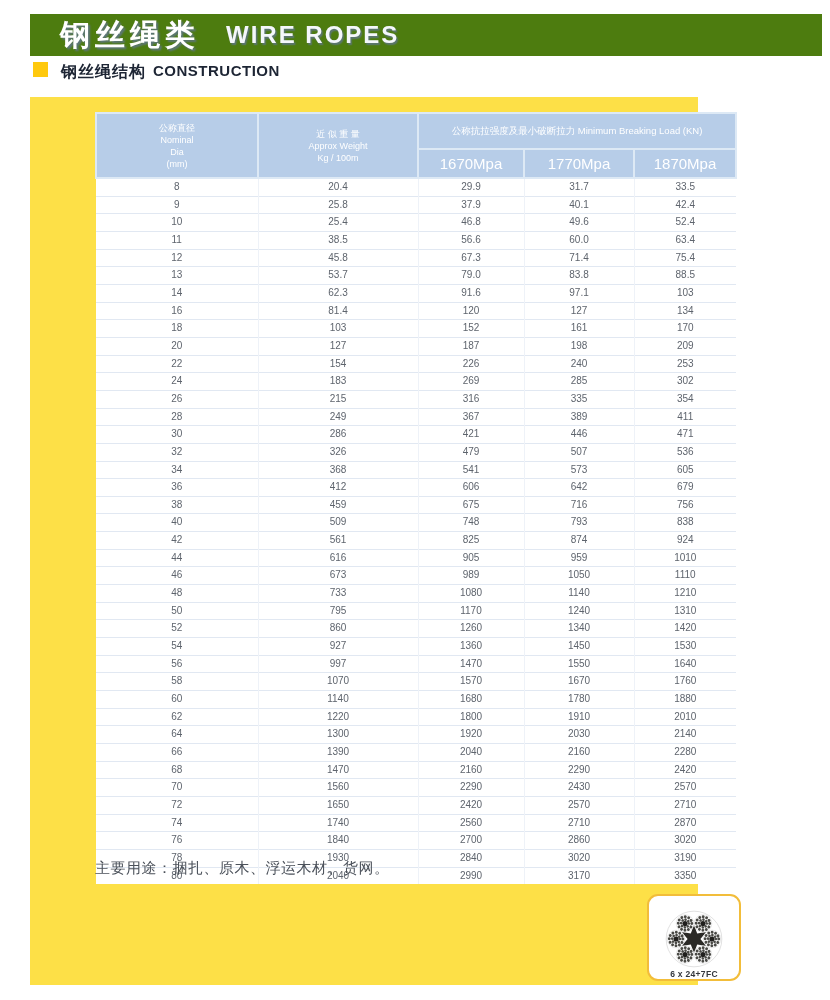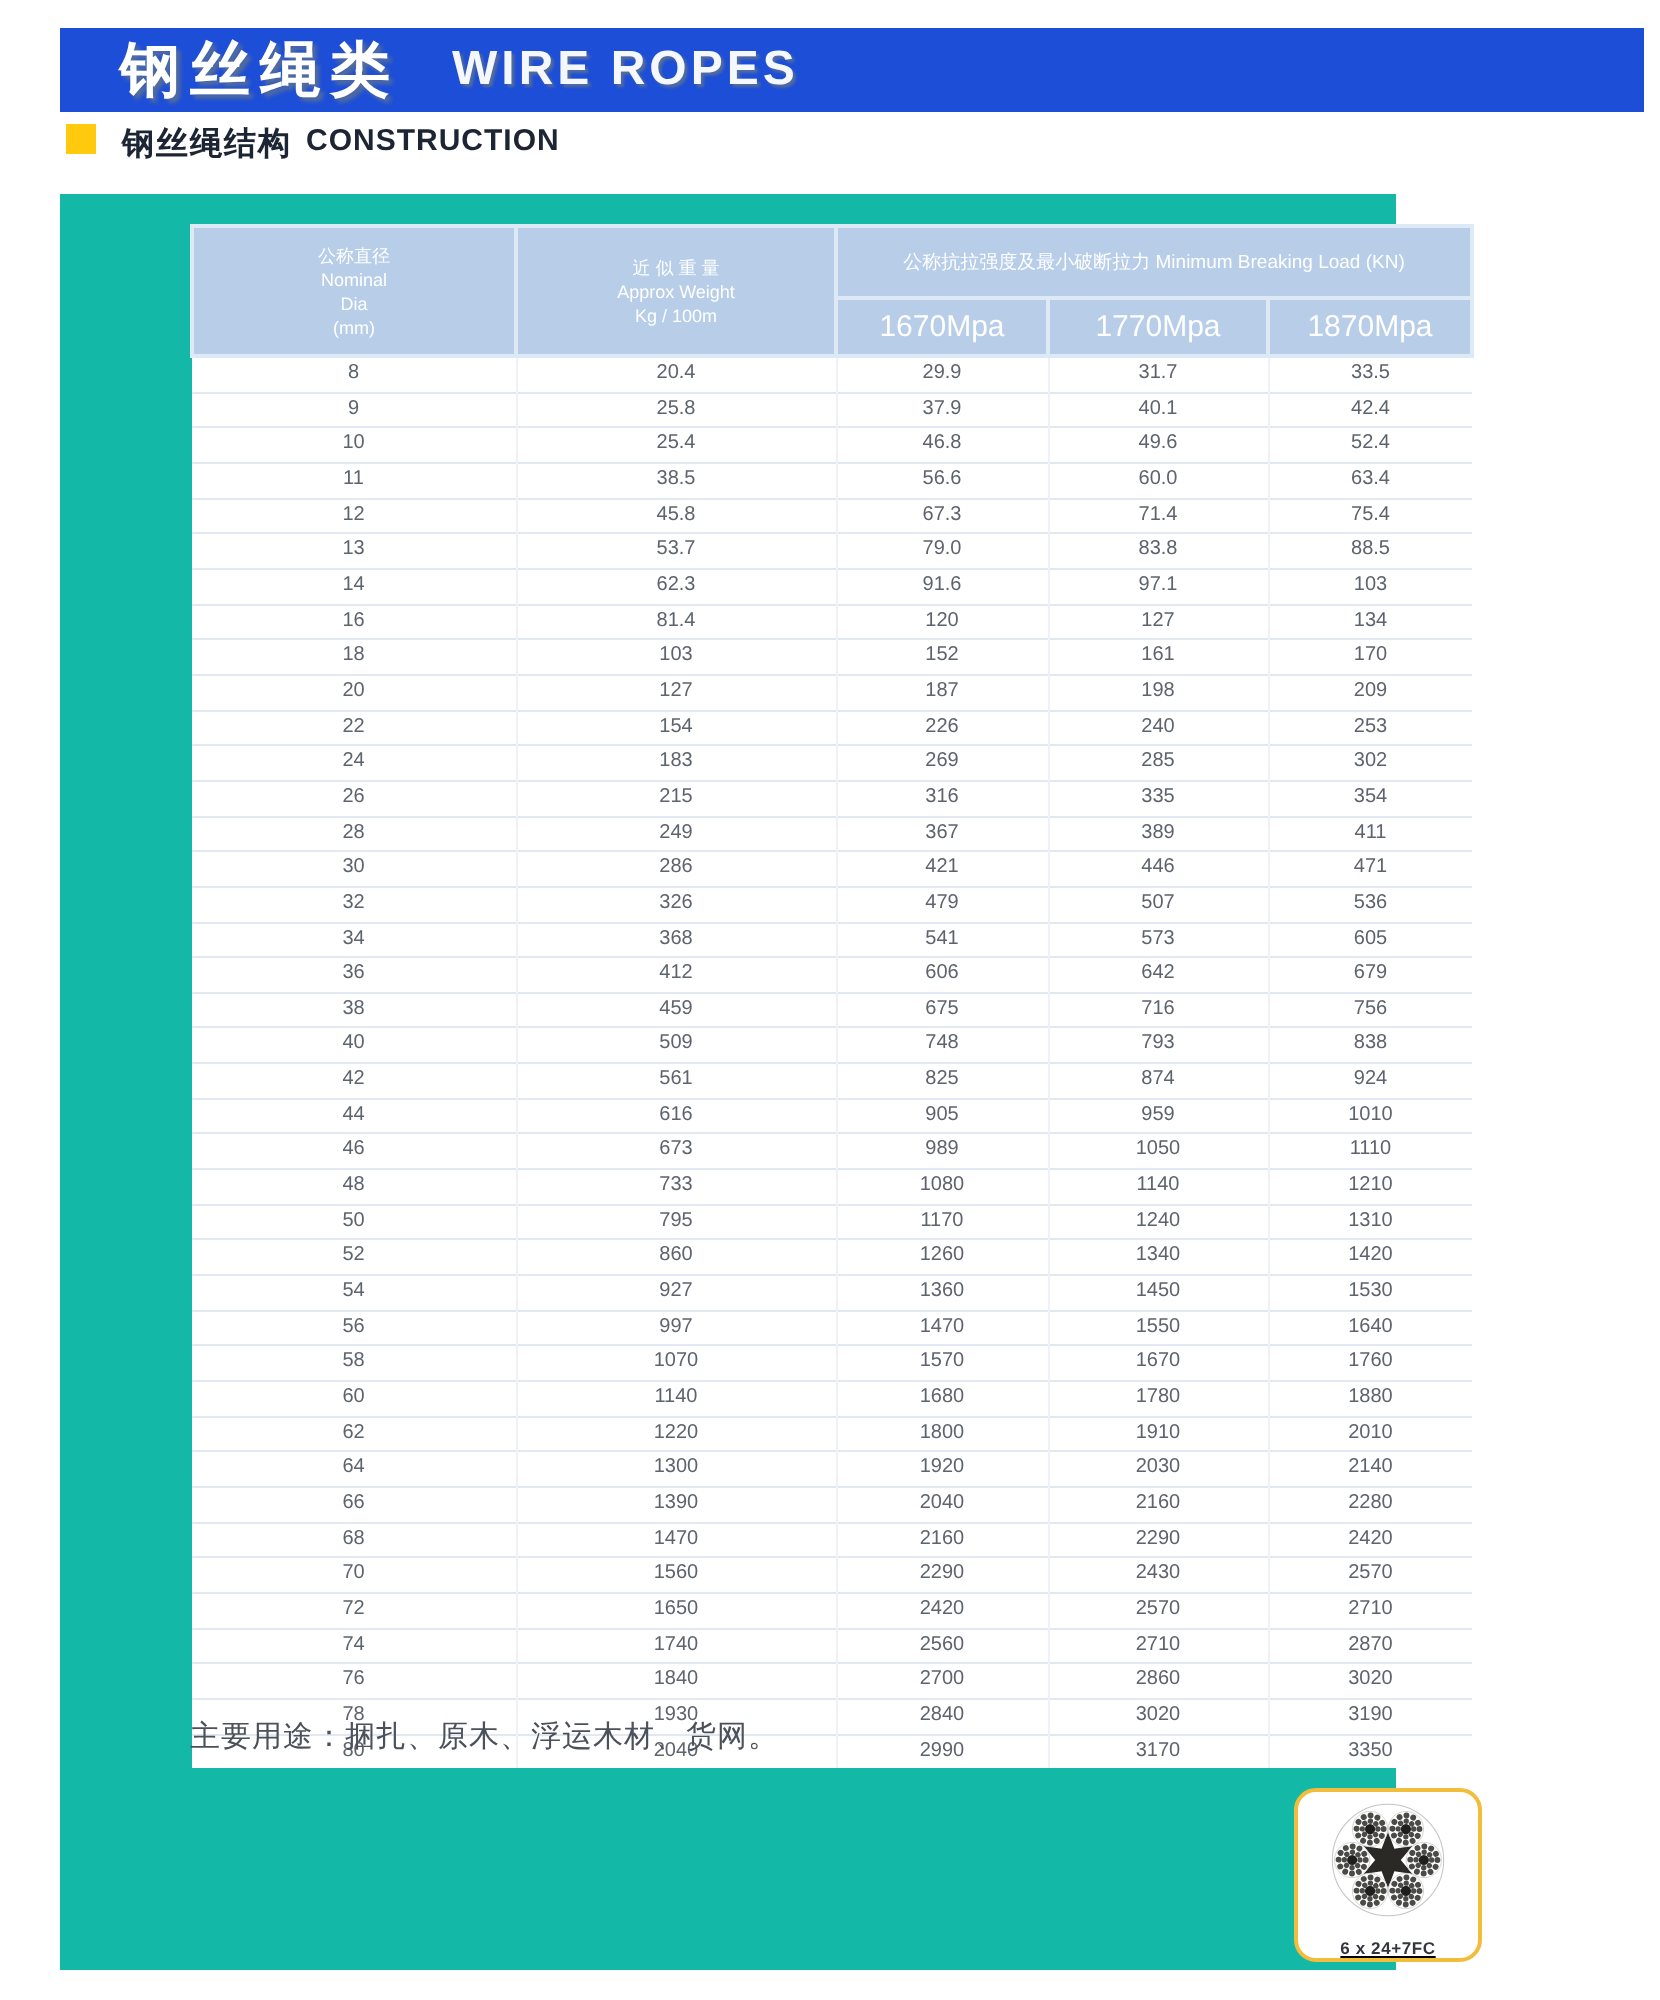--- a/index.html
+++ b/index.html
@@ -3,38 +3,38 @@
 <meta charset="utf-8">
 <style>
   html,body{margin:0;padding:0;}
   body{
     width:830px;height:1000px;position:relative;background:#ffffff;
     font-family:"Liberation Sans","DejaVu Sans",sans-serif;
     -webkit-font-smoothing:antialiased;
   }
   .banner{
     position:absolute;left:30px;top:14px;width:792px;height:42px;
-    background:#1d4ed8;display:flex;align-items:center;padding-left:30px;box-sizing:border-box;
+    background:#4d7c0f;display:flex;align-items:center;padding-left:30px;box-sizing:border-box;
   }
   .banner-zh{
     font-size:30px;font-weight:bold;color:#ffffff;letter-spacing:5px;
     text-shadow:2px 2px 2px rgba(96,116,142,.85);
   }
   .banner-en{
     font-size:24px;font-weight:bold;color:#f4f7fb;letter-spacing:2px;margin-left:26px;
     text-shadow:1.5px 1.5px 1.5px rgba(96,116,142,.8);
   }
   .section-head{
     position:absolute;left:33px;top:62px;height:20px;display:flex;align-items:flex-start;
   }
   .bullet{width:15px;height:15px;background:#ffc90e;display:inline-block;}
   .sec-zh{font-size:16px;font-weight:bold;color:#1d2534;margin-left:13px;letter-spacing:1px;}
   .sec-en{font-size:15px;font-weight:bold;color:#1d2534;margin-left:7px;letter-spacing:.5px;}
   .content{
-    position:absolute;left:30px;top:97px;width:668px;height:888px;background:#14b8a6;
+    position:absolute;left:30px;top:97px;width:668px;height:888px;background:#fde047;
   }
   table.spec{
     position:absolute;left:65px;top:15px;width:640px;border-collapse:collapse;table-layout:fixed;
   }
   table.spec thead th{
     background:#b7cde8;color:#ffffff;font-weight:normal;
     border:2px solid #dde9f5;padding:0;
   }
   th.th-group{font-size:9.5px;height:34px;text-align:center;}
   th.th-grade{font-size:15px;height:27px;}
@@ -45,21 +45,21 @@
     border-top:1px solid #e1e8f2;border-left:1px solid #eef2f8;
   }
   table.spec tbody tr td:first-child{border-left:none;}
   table.spec tbody tr:first-child td{border-top:none;}
   .usage{
     position:absolute;left:65px;top:762px;font-size:15px;color:#4b515a;letter-spacing:.5px;
   }
   .rope-box{
     position:absolute;left:617px;top:797px;width:94px;height:87px;background:#ffffff;
     border:2.5px solid #f2bd3a;border-radius:11px;box-sizing:border-box;
-    display:flex;flex-direction:column;align-items:center;justify-content:space-between;text-decoration:underline;
+    display:flex;flex-direction:column;align-items:center;justify-content:flex-end;
   }
   .rope-box svg{margin-top:2px;}
   .rope-label{font-size:8.5px;font-weight:bold;color:#33363c;margin-top:-2px;letter-spacing:.3px;}
 </style>
 </head>
 <body>
 
 <div class="banner">
   <span class="banner-zh">钢丝绳类</span>
   <span class="banner-en">WIRE ROPES</span>

